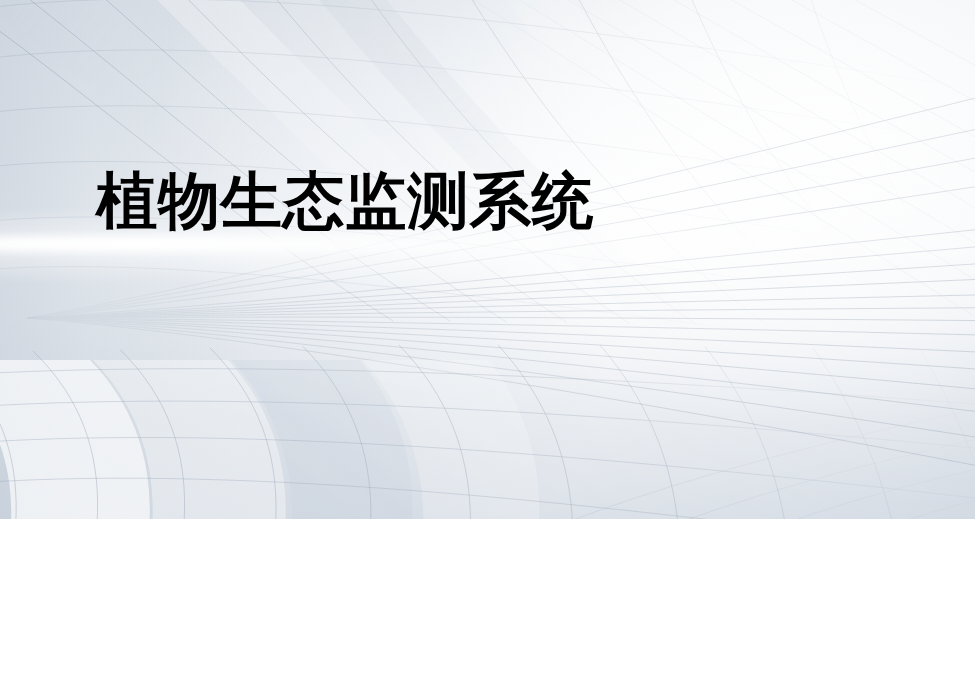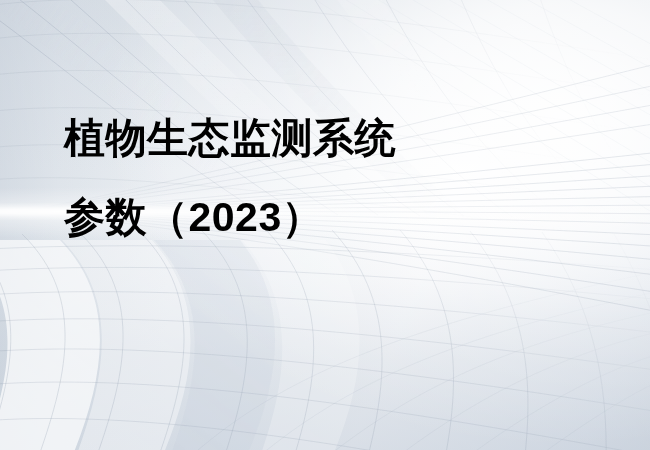--- a/index.html
+++ b/index.html
@@ -7,23 +7,24 @@
     padding: 0;
     background: #ffffff;
   }
   body {
     font-family: "Liberation Sans", "DejaVu Sans", sans-serif;
   }
 
   .slide {
     position: relative;
     width: 650px;
-    height: 450px;
+    height: 346px;
     overflow: hidden;
     background: #e9edf1;
+    font-family: Liberation Mono, monospace;
   }
 
   
   .bg-layer {
     position: absolute;
     inset: 0;
     pointer-events: none;
   }
 
   
@@ -284,16 +285,15 @@
       <path d="M 470 -10 L 680 108"></path>
       <path d="M 510 -10 L 680 84"></path>
       <path d="M 552 -10 L 680 60"></path>
     </g>
   </svg>
 
   <div class="bg-layer bg-horizon"></div>
 
   <div class="title-block">
     <div class="title-line title-line-1">植物生态监测系统</div>
-    <div class="title-line title-line-2">参数（2023）</div>
   </div>
 
 </div>
 
 </body></html>

